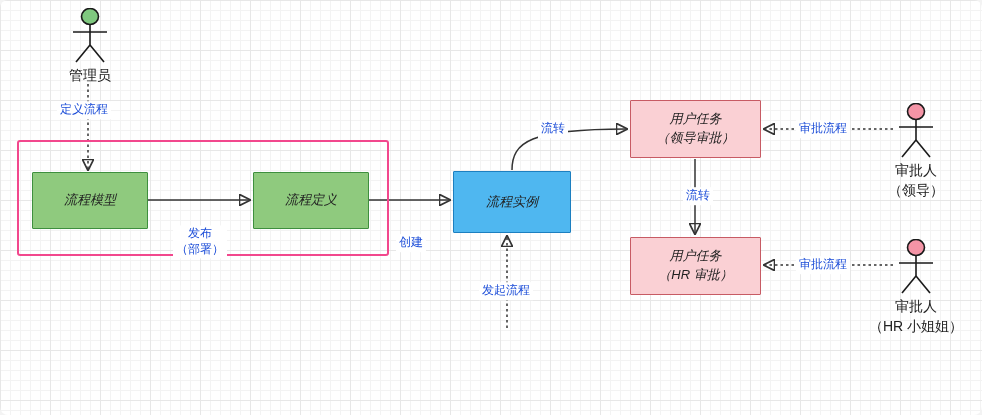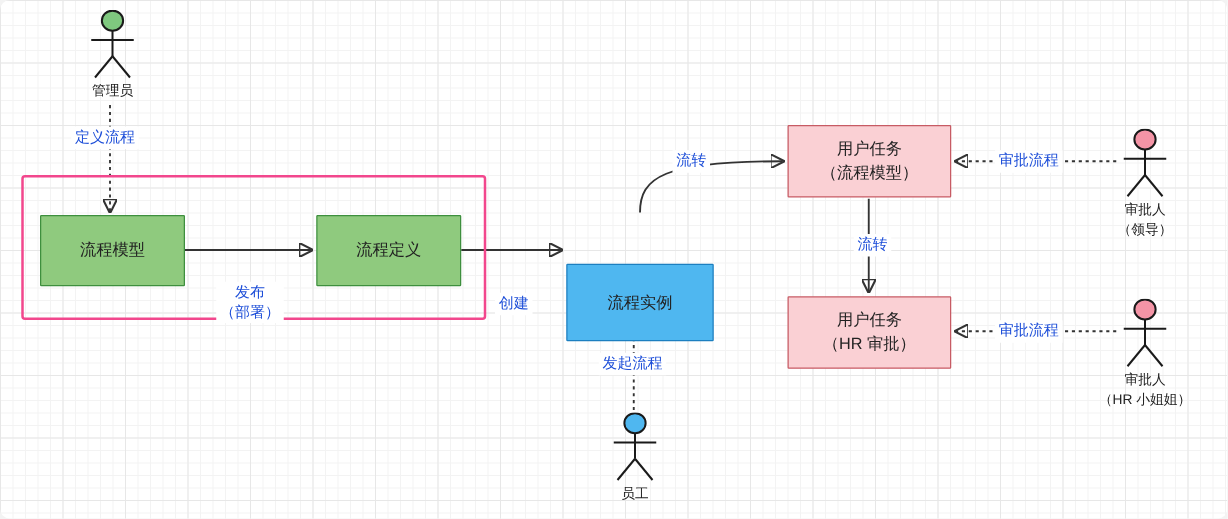--- a/index.html
+++ b/index.html
@@ -22,34 +22,35 @@
   .group-box {
     position:absolute; left:17px; top:140px; width:372px; height:116px;
     border:2.5px solid #F2478D; border-radius:3px;
   }
 
   .node {
     position:absolute; display:flex; flex-direction:column;
     align-items:center; justify-content:center;
     font-size:13px; color:#222222; text-align:center; line-height:1.45;
     border-radius:1px;
+    font-style:italic;
   }
   .node.green { background:#8FCA7E; border:1.5px solid #3E8F3E; }
-  .node.blue  { background:#4FB7F0; border:1.5px solid #1C7FC0;margin-top:40px; }
+  .node.blue  { background:#4FB7F0; border:1.5px solid #1C7FC0; }
   .node.pink  { background:#FAD0D4; border:1.5px solid #C75B64; }
   #n-model { left:32px;  top:172px; width:116px; height:57px; }
   #n-def   { left:253px; top:172px; width:116px; height:57px;text-align:right; }
   #n-inst  { left:453px; top:171px; width:118px; height:62px; }
   #n-task-leader { left:630px; top:100px; width:131px; height:58px; }
   #n-task-hr     { left:630px; top:237px; width:131px; height:58px; }
   .nl { display:block; white-space:nowrap; }
 
   .actor {
     position:absolute; display:flex; flex-direction:column; align-items:center;
-    font-size:11px; color:#222222; line-height:1.3; text-align:center;
+    font-size:14px; color:#222222; line-height:1.3; text-align:center;
   }
   #actor-admin    { left:60px;  top:8px;   width:60px; }
   #actor-leader   { left:885px; top:103px; width:62px; }
   #actor-hr       { left:867px; top:239px; width:98px; }
   #actor-employee { left:477px; top:330px; width:62px; }
   .limb { stroke:#1a1a1a; stroke-width:1.6; }
   .actor-label { display:block; white-space:nowrap; margin-top:2px; }
 
   .edge-label {
     position:absolute; transform:translate(-50%,-50%);
@@ -92,21 +93,21 @@
     <span class="nl">流程模型</span>
   </div>
   <div class="node green" id="n-def">
     <span class="nl">流程定义</span>
   </div>
   <div class="node blue" id="n-inst">
     <span class="nl">流程实例</span>
   </div>
   <div class="node pink" id="n-task-leader">
     <span class="nl">用户任务</span>
-    <span class="nl">（流程模型）</span>
+    <span class="nl">（领导审批）</span>
   </div>
   <div class="node pink" id="n-task-hr">
     <span class="nl">用户任务</span>
     <span class="nl">（HR 审批）</span>
   </div>
 
   <div class="actor" id="actor-admin">
     <svg width="44" height="56" viewBox="0 0 44 56">
       <ellipse cx="22" cy="8.5" rx="8.5" ry="8" stroke="#1a1a1a" stroke-width="1.6" fill="#7FC87F"></ellipse>
       <line class="limb" x1="22" y1="16.5" x2="22" y2="37"></line>
@@ -134,30 +135,20 @@
       <ellipse cx="22" cy="8.5" rx="8.5" ry="8" stroke="#1a1a1a" stroke-width="1.6" fill="#F494A6"></ellipse>
       <line class="limb" x1="22" y1="16.5" x2="22" y2="37"></line>
       <line class="limb" x1="5" y1="24" x2="39" y2="24"></line>
       <line class="limb" x1="22" y1="37" x2="8" y2="54"></line>
       <line class="limb" x1="22" y1="37" x2="36" y2="54"></line>
     </svg>
     <span class="actor-label">审批人</span>
     <span class="actor-label">（HR 小姐姐）</span>
   </div>
 
-  <div class="actor" id="actor-employee">
-    <svg width="44" height="56" viewBox="0 0 44 56">
-      <ellipse cx="22" cy="8.5" rx="8.5" ry="8" stroke="#1a1a1a" stroke-width="1.6" fill="#4FB7F0"></ellipse>
-      <line class="limb" x1="22" y1="16.5" x2="22" y2="37"></line>
-      <line class="limb" x1="5" y1="24" x2="39" y2="24"></line>
-      <line class="limb" x1="22" y1="37" x2="8" y2="54"></line>
-      <line class="limb" x1="22" y1="37" x2="36" y2="54"></line>
-    </svg>
-    <span class="actor-label">员工</span>
-  </div>
 
   <div class="edge-label" id="el-define">定义流程</div>
   <div class="edge-label" id="el-deploy">
     <span class="nl">发布</span>
     <span class="nl">（部署）</span>
   </div>
   <div class="edge-label" id="el-create">创建</div>
   <div class="edge-label" id="el-flow1">流转</div>
   <div class="edge-label" id="el-flow2">流转</div>
   <div class="edge-label" id="el-approve1">审批流程</div>

